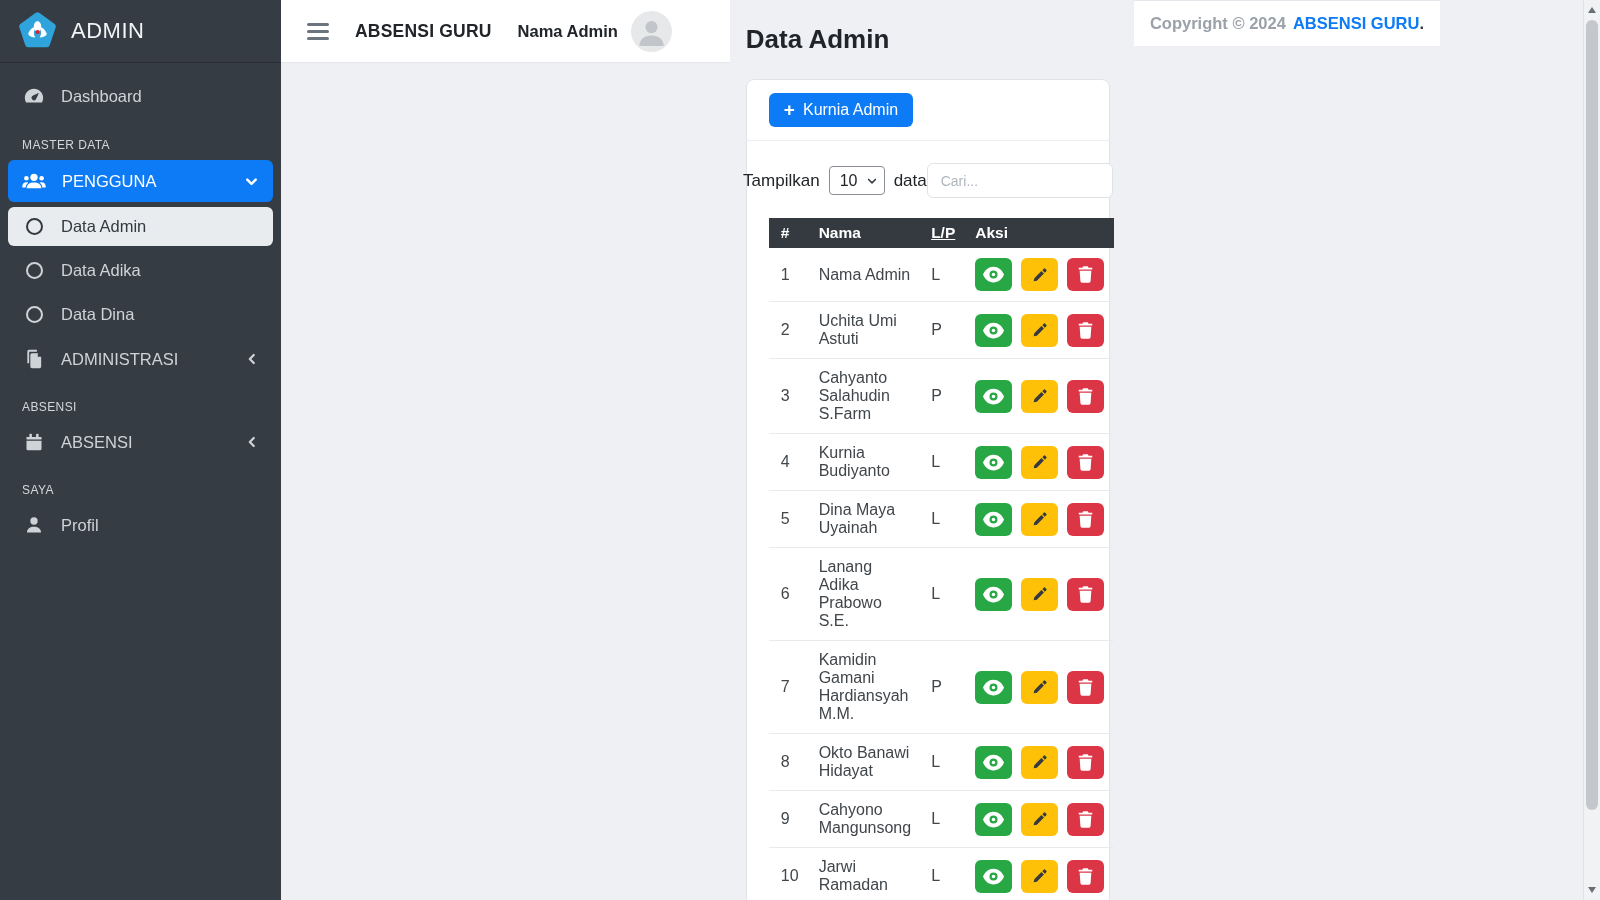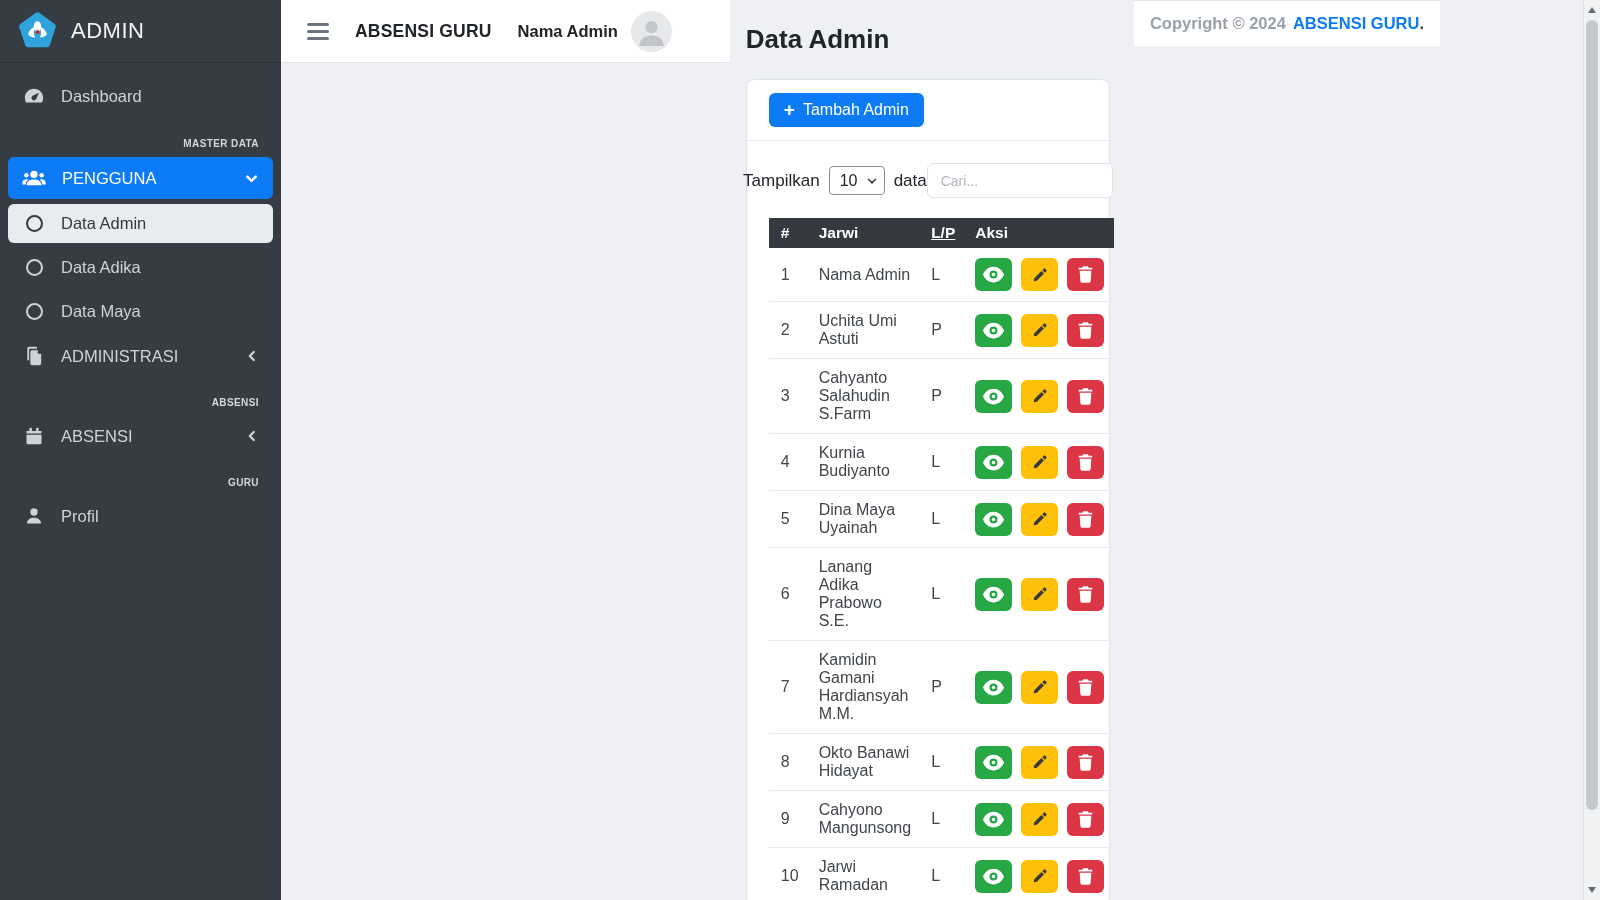--- a/index.html
+++ b/index.html
@@ -29,22 +29,22 @@
   .side-nav { padding: 12px 8px; }
   .nav-item {
     display: flex; align-items: center; gap: 15px;
     padding: 10px 14px; margin-bottom: 5px;
     border-radius: 6px; font-size: 16.5px;
     color: #ced3d8; cursor: pointer;
   }
   .nav-item .icn { width: 24px; display: flex; justify-content: center; align-items: center; flex-shrink: 0; }
   .nav-item svg { display: block; }
   .section-label {
-    font-size: 10px; font-weight: bold; letter-spacing: .4px;
-    color: #d3d7db; padding: 16px 14px 8px; text-align: right;
+    font-size: 12px; font-weight: normal; letter-spacing: .4px;
+    color: #d3d7db; padding: 16px 14px 8px;
   }
   .nav-item.active-parent { background: #0d7bf5; color: #fff; gap: 16px; }
   .nav-item.active-sub { background: #e9ecef; color: #343a40; }
   .chev-end { margin-left: auto; display: flex; align-items: center; }
   .circle-icn {
     width: 17px; height: 17px; border-radius: 50%;
     border: 2px solid #ced3d8; display: inline-block;
   }
   .active-sub .circle-icn { border-color: #343a40; }
 
@@ -210,21 +210,21 @@
       <div class="nav-item">
         <span class="icn">
             <span class="circle-icn"></span>
           </span>
         <span>Data Adika</span>
       </div>
       <div class="nav-item">
         <span class="icn">
             <span class="circle-icn"></span>
           </span>
-        <span>Data Maya</span>
+        <span>Data Dina</span>
       </div>
 
       <div class="nav-item">
         <span class="icn">
           <svg width="20" height="20" viewBox="0 0 24 24" fill="#ced3d8">
             <path d="M15.5 1H6a2 2 0 0 0-2 2v14h2.2V3.2h9.3z"></path>
             <path d="M18.5 5H9.6a2 2 0 0 0-2 2v14a2 2 0 0 0 2 2h9a2 2 0 0 0 2-2V9.2L16.4 5h2.1zm-2 0v4.2h4.1z" fill-rule="evenodd"></path>
           </svg>
         </span>
         <span>ADMINISTRASI</span>
@@ -247,21 +247,21 @@
           </svg>
         </span>
         <span>ABSENSI</span>
         <span class="chev-end">
           <svg width="14" height="14" viewBox="0 0 16 16">
               <path d="M10 3.5L5.5 8 10 12.5" stroke="#ced3d8" stroke-width="2.6" fill="none" stroke-linecap="round" stroke-linejoin="round"></path>
             </svg>
         </span>
       </div>
 
-      <div class="section-label">GURU</div>
+      <div class="section-label">SAYA</div>
 
       <div class="nav-item">
         <span class="icn">
           <svg width="20" height="20" viewBox="0 0 24 24" fill="#ced3d8">
             <circle cx="12" cy="7.2" r="4.4"></circle>
             <path d="M3.6 21c0-4.4 3.8-6.8 8.4-6.8s8.4 2.4 8.4 6.8z"></path>
           </svg>
         </span>
         <span>Profil</span>
       </div>
@@ -288,21 +288,21 @@
       </div>
     </header>
 
     <main class="content">
       <h1 class="page-title">Data Admin</h1>
 
       <section class="card">
         <div class="card-header">
           <button class="btn-primary">
             <span class="plus">+</span>
-            <span>Tambah Admin</span>
+            <span>Kurnia Admin</span>
           </button>
         </div>
 
         <div class="card-body">
           <div class="controls">
             <div class="length">
               <span>Tampilkan</span>
               <span class="select-wrap">
                 <select>
                   <option selected="">10</option>
@@ -315,21 +315,21 @@
               </span>
               <span>data</span>
             </div>
             <input class="search" type="text" placeholder="Cari..." style="">
           </div>
 
           <table>
             <thead>
               <tr>
                 <th class="col-no">#</th>
-                <th>Jarwi</th>
+                <th>Nama</th>
                 <th class="col-lp">L/P</th>
                 <th class="col-aksi">Aksi</th>
               </tr>
             </thead>
             <tbody id="table-body">
   <tr>
     <td>1</td>
     <td>Nama Admin</td>
     <td>L</td>
     <td>

